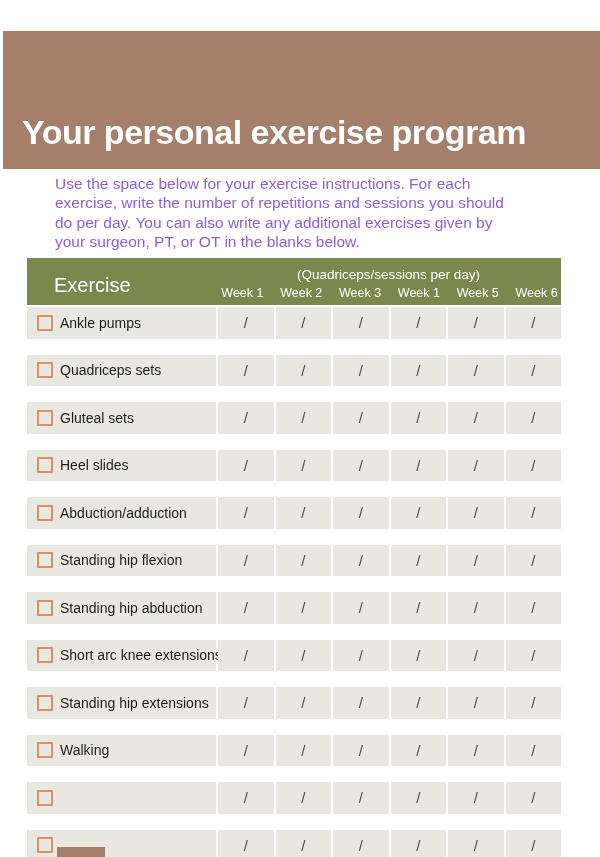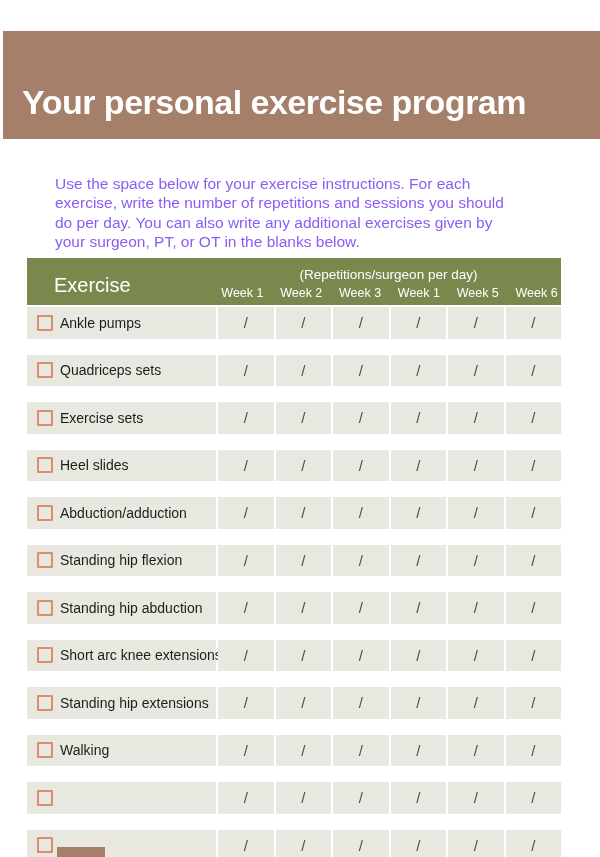--- a/index.html
+++ b/index.html
@@ -8,21 +8,21 @@
     position: relative;
     background: #ffffff;
     font-family: "Liberation Sans", sans-serif;
     overflow: hidden;
   }
 
   
   .banner {
     position: absolute;
     left: 3px; top: 31px; right: 0;
-    height: 108px;
+    height: 138px;
     background: #a67f6a;
     display: flex;
     align-items: flex-end;
     box-sizing: border-box;
     padding: 0 0 20px 19px;
   }
   .banner h1 {
     margin: 0;
     font-size: 34px;
     font-weight: bold;
@@ -144,21 +144,21 @@
 <div class="banner">
   <h1>Your personal exercise program</h1>
 </div>
 
 <p class="instructions">Use the space below for your exercise instructions. For each exercise, write the number of repetitions and sessions you should do per day. You can also write any additional exercises given by your surgeon, PT, or OT in the blanks below.</p>
 
 <div class="exercise-table">
   <div class="thead">
     <div class="exercise-h">Exercise</div>
     <div class="weeks-h">
-      <div class="reps-h">(Repetitions/surgeon per day)</div>
+      <div class="reps-h">(Quadriceps/sessions per day)</div>
       <div class="week-labels">
           <div class="week-label">Week 1</div>
           <div class="week-label">Week 2</div>
           <div class="week-label">Week 3</div>
           <div class="week-label">Week 1</div>
           <div class="week-label">Week 5</div>
           <div class="week-label">Week 6</div>
         </div>
     </div>
   </div>
@@ -207,21 +207,21 @@
         <div class="cell week-cell">
           <span class="slash">/</span>
         </div>
         <div class="cell week-cell">
           <span class="slash">/</span>
         </div>
       </div>
       <div class="row">
         <div class="cell label-cell">
           <span class="checkbox"></span>
-          <span class="label">Exercise sets</span>
+          <span class="label">Gluteal sets</span>
         </div>
         <div class="cell week-cell">
           <span class="slash">/</span>
         </div>
         <div class="cell week-cell">
           <span class="slash">/</span>
         </div>
         <div class="cell week-cell">
           <span class="slash">/</span>
         </div>

